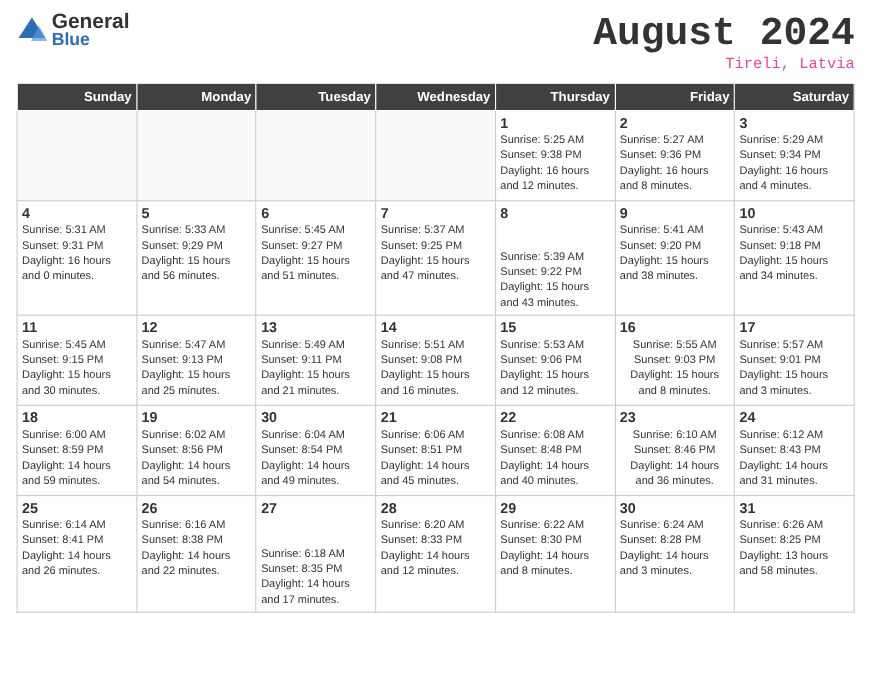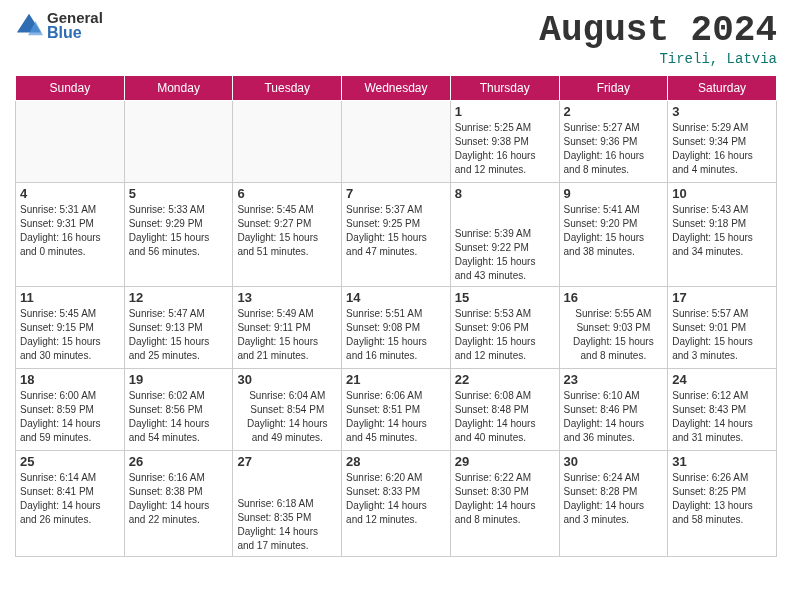--- a/index.html
+++ b/index.html
@@ -25,21 +25,21 @@
       display: flex;
       align-items: center;
       gap: 4px;
     }
     .logo-text {
       display: flex;
       flex-direction: column;
       line-height: 1;
     }
     .logo-general {
-      font-size: 15px;
+      font-size: 19px;
       font-weight: bold;
       color: #333;
     }
     .logo-blue {
       font-size: 16px;
       font-weight: bold;
       color: #2e6db4;
     }
     .logo-icon {
       width: 28px;
@@ -49,34 +49,34 @@
       text-align: right;
       font-family: Liberation Mono, monospace;
     }
     .month-title {
       font-size: 36px;
       font-weight: bold;
       color: #333;
     }
     .subtitle {
       font-size: 14px;
-      color: #0f766e;
+      color: #ec4899;
     }
     .calendar {
       width: 100%;
       border-collapse: collapse;
       table-layout: fixed;
     }
     .calendar th {
-      background-color: #be185d;
+      background-color: #404040;
       color: #fff;
       font-size: 12px;
-      font-weight: normal;
+      font-weight: bold;
       padding: 5px 4px;
-      text-align: center;
+      text-align: right;
       border: 1px solid #fff;
     }
     .calendar td {
       border: 1px solid #ccc;
       vertical-align: top;
       padding: 3px 4px;
       font-size: 9.5px;
       height: 82px;
       background: #fff;
     }
@@ -274,42 +274,42 @@
           </td>
           <td>
             <span class="day-number">19</span>
             <div class="day-info" style="white-space: pre-line;">Sunrise: 6:02 AM
 Sunset: 8:56 PM
 Daylight: 14 hours
 and 54 minutes.</div>
           </td>
           <td>
             <span class="day-number">30</span>
-            <div class="day-info" style="white-space: pre-line; text-align: center;">Sunrise: 6:04 AM
+            <div class="day-info" style="white-space: pre-line;">Sunrise: 6:04 AM
 Sunset: 8:54 PM
 Daylight: 14 hours
 and 49 minutes.</div>
           </td>
           <td>
             <span class="day-number">21</span>
             <div class="day-info" style="white-space: pre-line;">Sunrise: 6:06 AM
 Sunset: 8:51 PM
 Daylight: 14 hours
 and 45 minutes.</div>
           </td>
           <td>
             <span class="day-number">22</span>
             <div class="day-info" style="white-space: pre-line;">Sunrise: 6:08 AM
 Sunset: 8:48 PM
 Daylight: 14 hours
 and 40 minutes.</div>
           </td>
           <td>
             <span class="day-number">23</span>
-            <div class="day-info" style="white-space: pre-line;">Sunrise: 6:10 AM
+            <div class="day-info" style="white-space: pre-line; text-align: center;">Sunrise: 6:10 AM
 Sunset: 8:46 PM
 Daylight: 14 hours
 and 36 minutes.</div>
           </td>
           <td>
             <span class="day-number">24</span>
             <div class="day-info" style="white-space: pre-line;">Sunrise: 6:12 AM
 Sunset: 8:43 PM
 Daylight: 14 hours
 and 31 minutes.</div>

